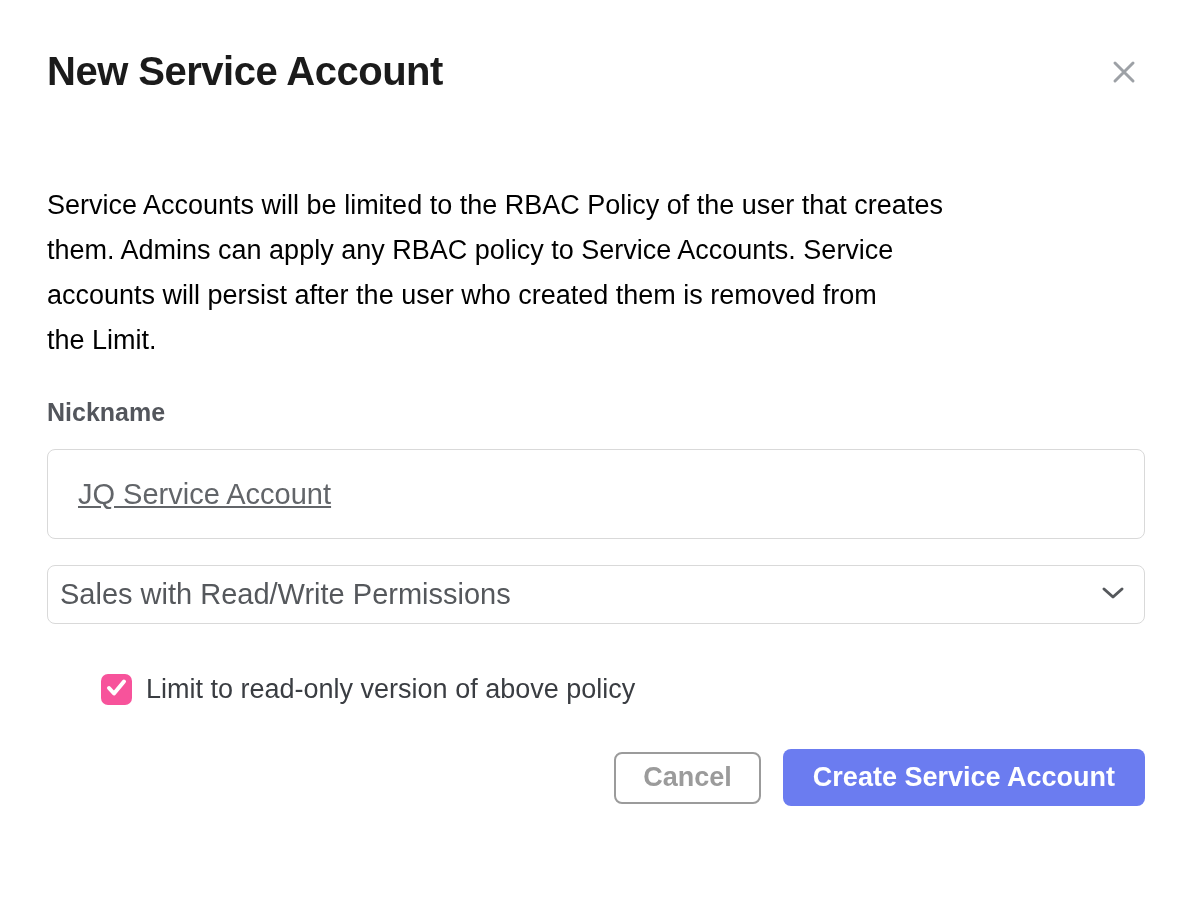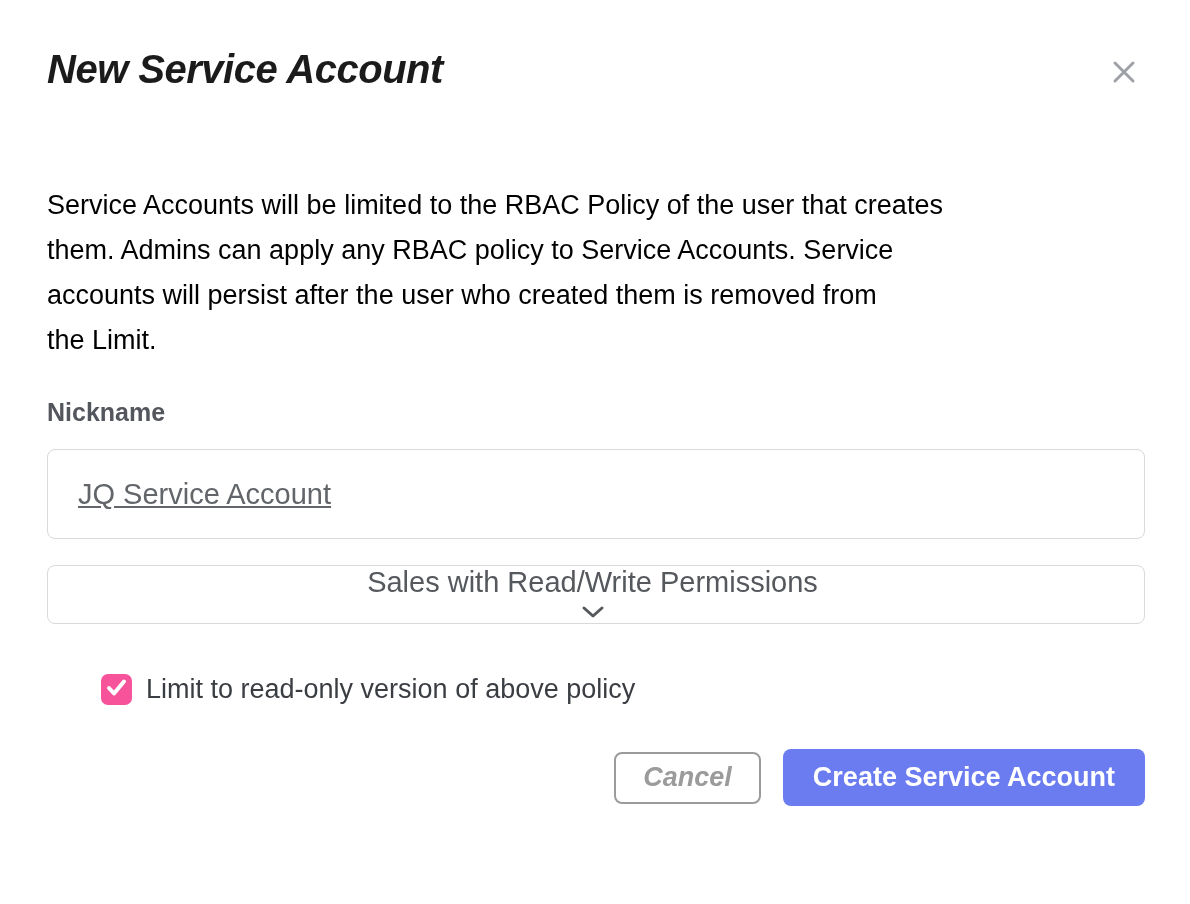--- a/index.html
+++ b/index.html
@@ -11,22 +11,21 @@
   }
   .modal {
     width: 1190px; height: 904px;
     padding: 45px 45px 0 47px;
     position: relative;
     background: #fff;
   }
   .modal-header {
     display: flex;
     justify-content: space-between;
-    align-items: center;
-    font-style: italic;
+    align-items: flex-end;
   }
   .modal-title {
     font-size: 40px;
     font-weight: bold;
     color: #1b1b1b;
     letter-spacing: -0.5px;
     line-height: 44px;
   }
   .close-btn {
     background: none;
@@ -72,21 +71,20 @@
     width: 1098px;
     height: 59px;
     border: 1px solid #d9d9d9;
     border-radius: 8px;
     background: #fff;
     display: flex;
     align-items: center;
     justify-content: space-between;
     padding: 0 19px 0 12px;
     cursor: pointer;
-    flex-direction: column;
   }
   .select-box .select-value {
     font-size: 29px;
     color: #55585c;
   }
   .checkbox-row {
     margin-top: 48px;
     margin-left: 9px;
     display: flex;
     align-items: center;
@@ -122,21 +120,20 @@
     font-size: 27px;
     border-radius: 8px;
     cursor: pointer;
   }
   .btn-cancel {
     height: 52px;
     padding: 0 27px;
     background: #ffffff;
     border: 2px solid #9b9b9b;
     color: #9b9b9b;
-    font-style: italic;
   }
   .btn-primary {
     height: 57px;
     padding: 0 30px;
     background: var(--primary_button, #6b7cf0);
     border: none;
     color: #ffffff;
   }
 </style>
 </head>

